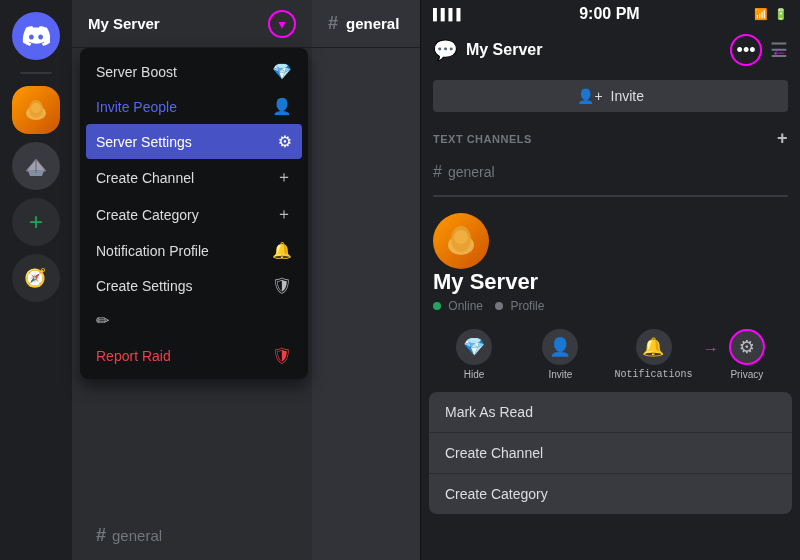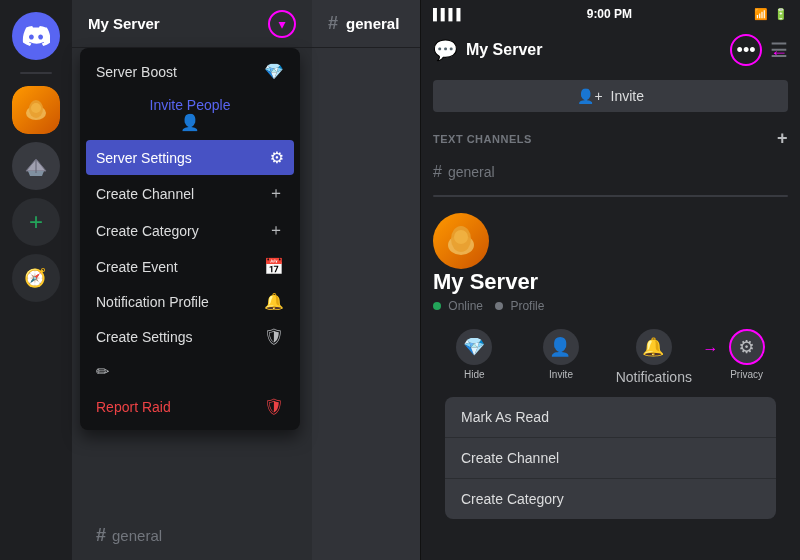--- a/index.html
+++ b/index.html
@@ -103,21 +103,21 @@
       cursor: pointer;
       color: #ff00ff;
       font-size: 14px;
     }
 
     
     .dropdown-menu {
       position: absolute;
       top: 48px;
       left: 8px;
-      right: 12px;
+      right: 4px;
       background: #111214;
       border-radius: 8px;
       z-index: 100;
       padding: 6px;
       box-shadow: 0 8px 16px rgba(0,0,0,0.5);
     }
 
     .menu-item {
       display: flex;
       align-items: center;
@@ -129,21 +129,20 @@
       font-size: 14px;
     }
 
     .menu-item.highlighted {
       background: #4752c4;
       color: white;
     }
 
     .menu-item.blue-text {
       color: #5865f2;
-      flex-direction: column;
     }
 
     .menu-item.red-text {
       color: #ed4245;
     }
 
     .menu-item-icon {
       font-size: 16px;
       color: #b9bbbe;
     }
@@ -216,21 +215,21 @@
       background: #1e1f22;
       display: flex;
       justify-content: space-between;
       align-items: center;
       padding: 4px 12px;
       height: 28px;
     }
 
     .status-time {
       color: white;
-      font-size: 12px;
+      font-size: 16px;
       font-weight: 600;
     }
 
     .status-icons {
       display: flex;
       gap: 6px;
       align-items: center;
       color: white;
       font-size: 11px;
     }
@@ -408,21 +407,21 @@
     .settings-arrow {
       position: absolute;
       left: -28px;
       color: #ff00ff;
       font-size: 16px;
     }
 
     .mobile-menu-list {
       background: #383a40;
       border-radius: 8px;
-      margin: 4px 24px;
+      margin: 4px 8px;
       overflow: hidden;
     }
 
     .mobile-menu-list-item {
       padding: 12px 16px;
       color: #dcddde;
       font-size: 14px;
       cursor: pointer;
       border-bottom: 1px solid #2b2d31;
     }
@@ -523,24 +522,20 @@
       <div class="menu-item">
         <span>Create Channel</span>
         <span class="menu-item-icon">＋</span>
       </div>
 
       <div class="menu-item">
         <span>Create Category</span>
         <span class="menu-item-icon">＋</span>
       </div>
 
-      <div class="menu-item">
-        <span>Create Event</span>
-        <span class="menu-item-icon">📅</span>
-      </div>
 
       <div class="menu-item">
         <span>Notification Profile</span>
         <span class="menu-item-icon">🔔</span>
       </div>
 
       <div class="menu-item">
         <span>Create Settings</span>
         <span class="menu-item-icon">🛡</span>
       </div>
@@ -649,21 +644,21 @@
       <div class="mobile-action-icon">
         <span style="color:#b9bbbe;">👤</span>
       </div>
       <span style="color:#b9bbbe;font-size:10px;">Invite</span>
     </div>
 
     <div class="mobile-action-btn">
       <div class="mobile-action-icon">
         <span style="color:#b9bbbe;">🔔</span>
       </div>
-      <span style="color:#b9bbbe;font-size:14px;">Notifications</span>
+      <span style="color:#b9bbbe;font-size:10px;font-family:Liberation Mono, monospace;">Notifications</span>
     </div>
 
     <div class="mobile-action-btn active" style="position:relative;">
       <div class="mobile-action-icon" style="position:relative;">
         <span class="settings-arrow">→</span>
         <span style="color:#b9bbbe;">⚙</span>
       </div>
       <span style="color:#b9bbbe;font-size:10px;">Privacy</span>
     </div>
   </div>

